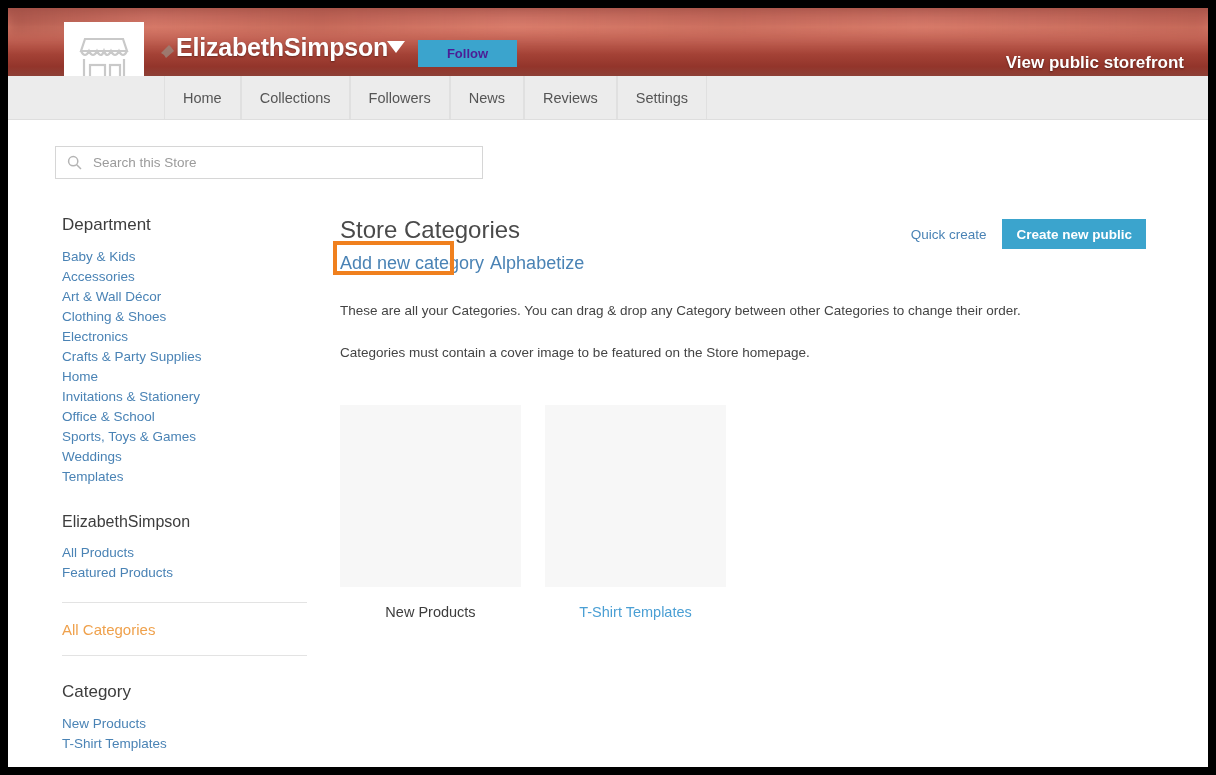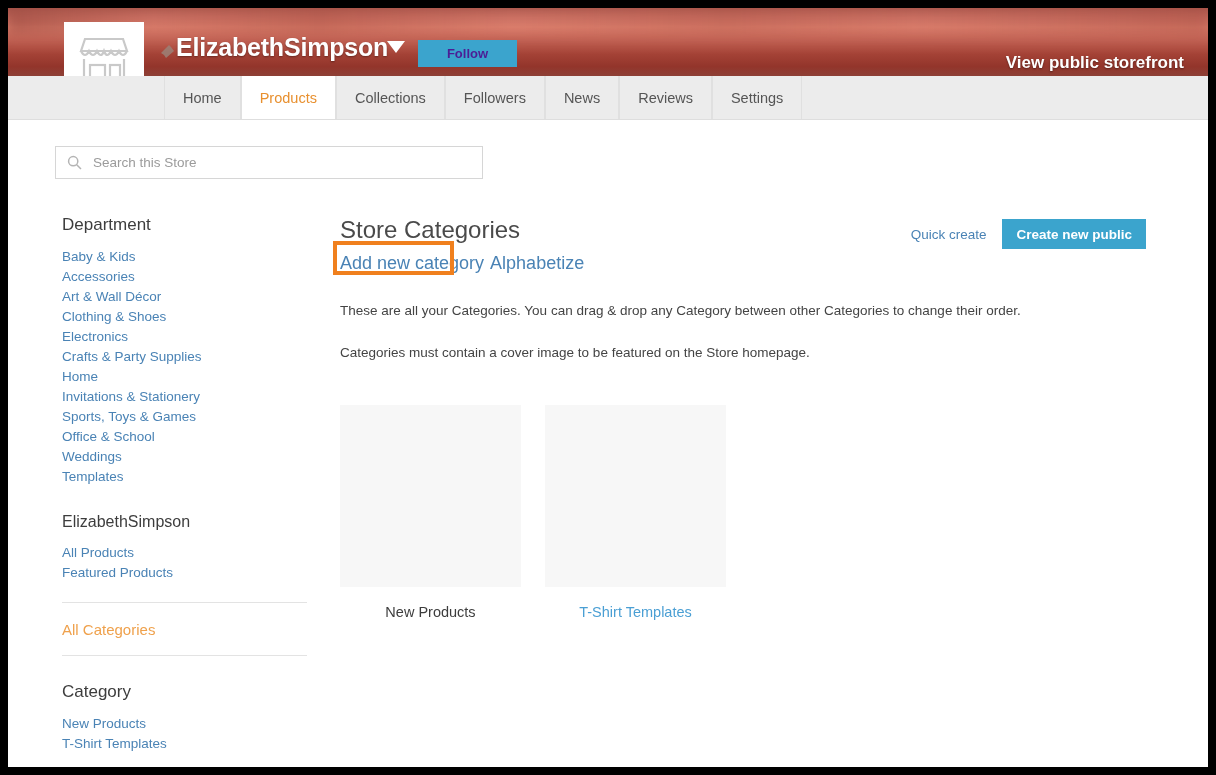--- a/index.html
+++ b/index.html
@@ -331,21 +331,20 @@
     <div class="name-caret"></div>
 
     <button class="follow-btn">Follow</button>
 
     <a class="storefront-link" href="#">View public storefront</a>
   </div>
 
   <div class="navbar">
     <div class="nav-tabs">
       <div class="nav-tab">Home</div>
-      <div class="nav-tab active">Products</div>
       <div class="nav-tab">Collections</div>
       <div class="nav-tab">Followers</div>
       <div class="nav-tab">News</div>
       <div class="nav-tab">Reviews</div>
       <div class="nav-tab">Settings</div>
     </div>
   </div>
 
   <div class="page">
 
@@ -362,22 +361,22 @@
       <h3 class="side-head">Department</h3>
       <ul class="side-list">
         <li>Baby &amp; Kids</li>
         <li>Accessories</li>
         <li>Art &amp; Wall Décor</li>
         <li>Clothing &amp; Shoes</li>
         <li>Electronics</li>
         <li>Crafts &amp; Party Supplies</li>
         <li>Home</li>
         <li>Invitations &amp; Stationery</li>
+        <li>Office &amp; School</li>
         <li>Sports, Toys &amp; Games</li>
-        <li>Office &amp; School</li>
         <li>Weddings</li>
         <li>Templates</li>
       </ul>
 
       <div class="side-block">
         <h3 class="side-head tight">ElizabethSimpson</h3>
         <ul class="side-list">
           <li>All Products</li>
           <li>Featured Products</li>
         </ul>

